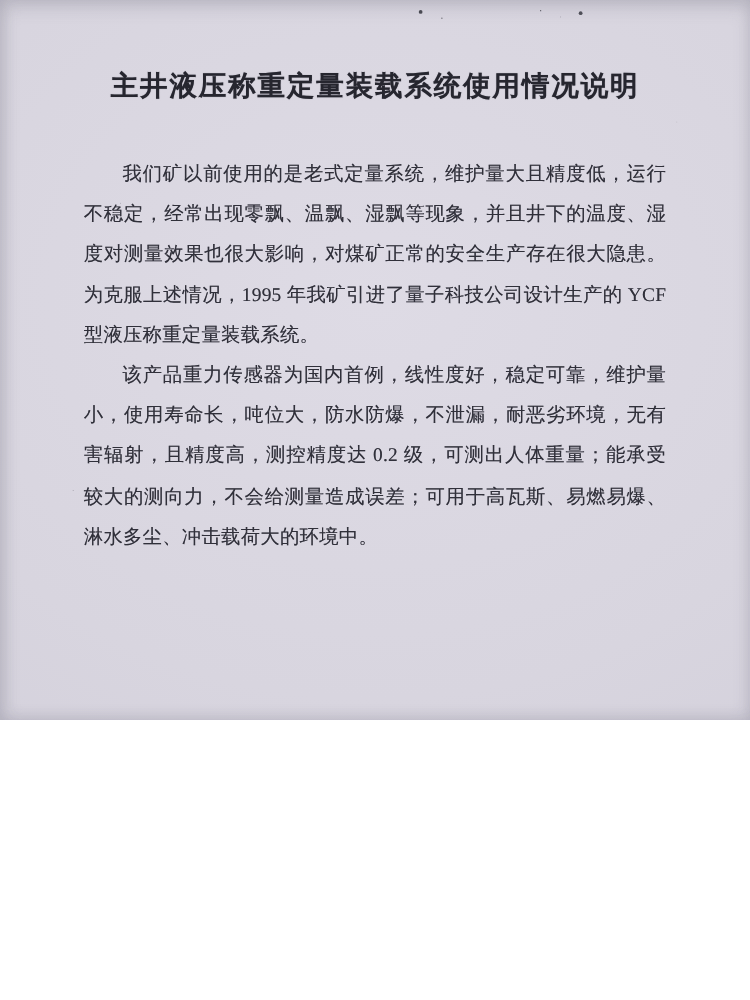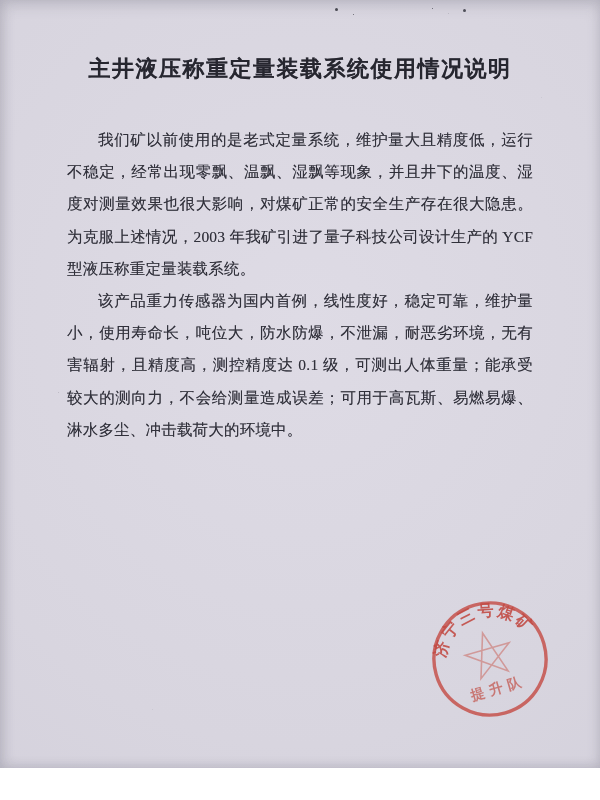--- a/index.html
+++ b/index.html
@@ -1,19 +1,19 @@
 <!DOCTYPE html>
 <html><head>
 <meta charset="utf-8">
 <style>
   html, body { margin: 0; padding: 0; }
   .page {
     position: relative;
     width: 600px;
-    height: 768px;
+    height: 576px;
     overflow: hidden;
     background:
       radial-gradient(ellipse 130% 110% at 50% 42%, #dedbe5 0%, #d8d5df 50%, #cfccd8 100%);
     font-family: "Liberation Serif", "DejaVu Serif", serif;
     color: #2e2e38;
   }
   
   .page::after {
     content: "";
     position: absolute; inset: 0;
@@ -81,22 +81,22 @@
   }
 </style>
 </head>
 <body>
 
 <div class="page">
 
   <h1 class="doc-title">主井液压称重定量装载系统使用情况说明</h1>
 
   <div class="doc-body">
-    <p>我们矿以前使用的是老式定量系统，维护量大且精度低，运行不稳定，经常出现零飘、温飘、湿飘等现象，并且井下的温度、湿度对测量效果也很大影响，对煤矿正常的安全生产存在很大隐患。为克服上述情况，2003 年我矿引进了量子科技公司设计生产的 YCF 型液压称重定量装载系统。</p>
-    <p>该产品重力传感器为国内首例，线性度好，稳定可靠，维护量小，使用寿命长，吨位大，防水防爆，不泄漏，耐恶劣环境，无有害辐射，且精度高，测控精度达 0.1 级，可测出人体重量；能承受较大的测向力，不会给测量造成误差；可用于高瓦斯、易燃易爆、淋水多尘、冲击载荷大的环境中。</p>
+    <p>我们矿以前使用的是老式定量系统，维护量大且精度低，运行不稳定，经常出现零飘、温飘、湿飘等现象，并且井下的温度、湿度对测量效果也很大影响，对煤矿正常的安全生产存在很大隐患。为克服上述情况，1995 年我矿引进了量子科技公司设计生产的 YCF 型液压称重定量装载系统。</p>
+    <p>该产品重力传感器为国内首例，线性度好，稳定可靠，维护量小，使用寿命长，吨位大，防水防爆，不泄漏，耐恶劣环境，无有害辐射，且精度高，测控精度达 0.2 级，可测出人体重量；能承受较大的测向力，不会给测量造成误差；可用于高瓦斯、易燃易爆、淋水多尘、冲击载荷大的环境中。</p>
   </div>
 
   <div class="stamp">
     <svg viewBox="0 0 150 150" xmlns="http://www.w3.org/2000/svg">
       <g transform="rotate(-16 75 75)">
         <circle class="ring" cx="75" cy="75" r="56"></circle>
         <path id="stamp-arc" d="M 32.5 62 A 45 45 0 0 1 117.5 62" fill="none"></path>
         <text class="arc-t">
           <textPath href="#stamp-arc" startOffset="50%" text-anchor="middle">济宁三号煤矿</textPath>
         </text>

